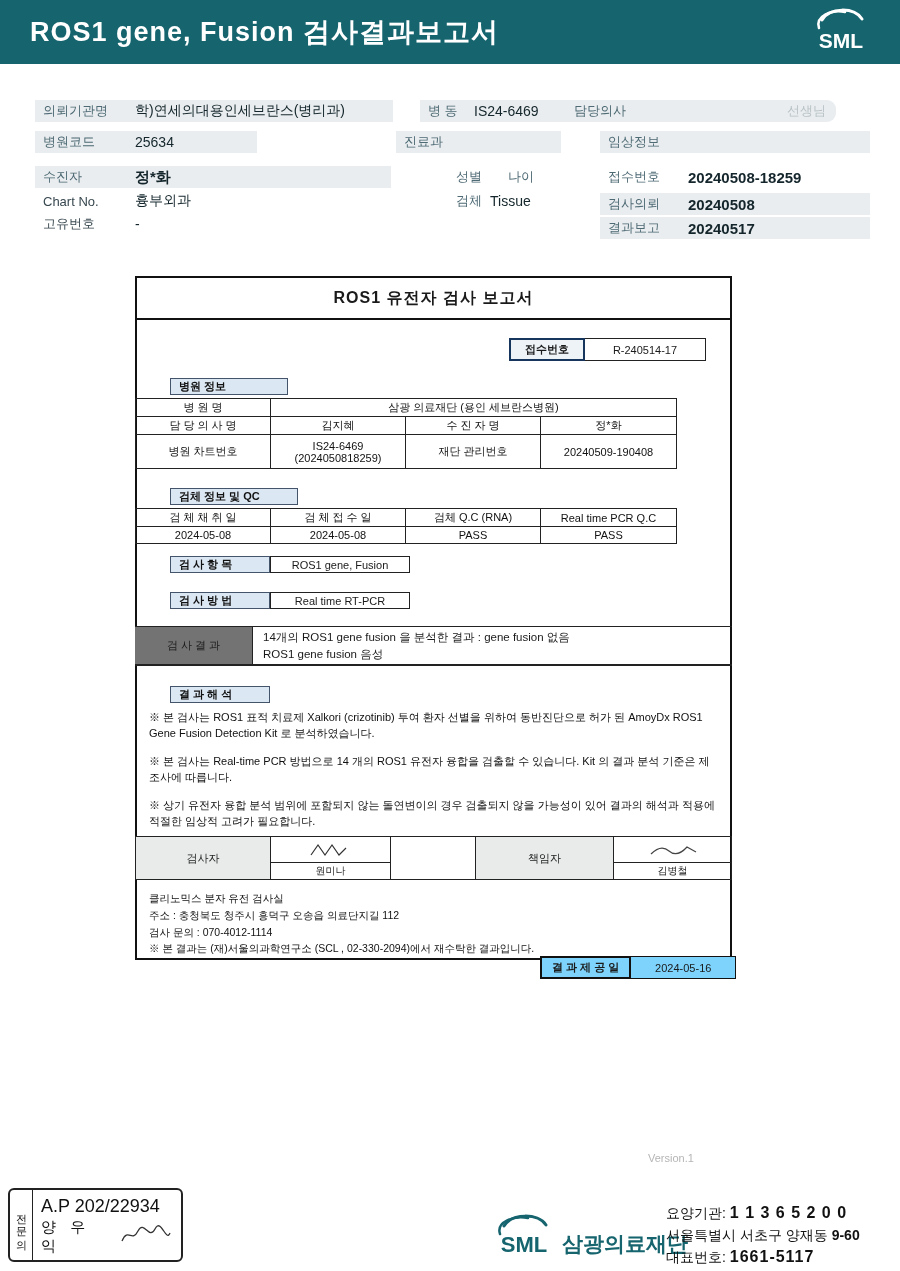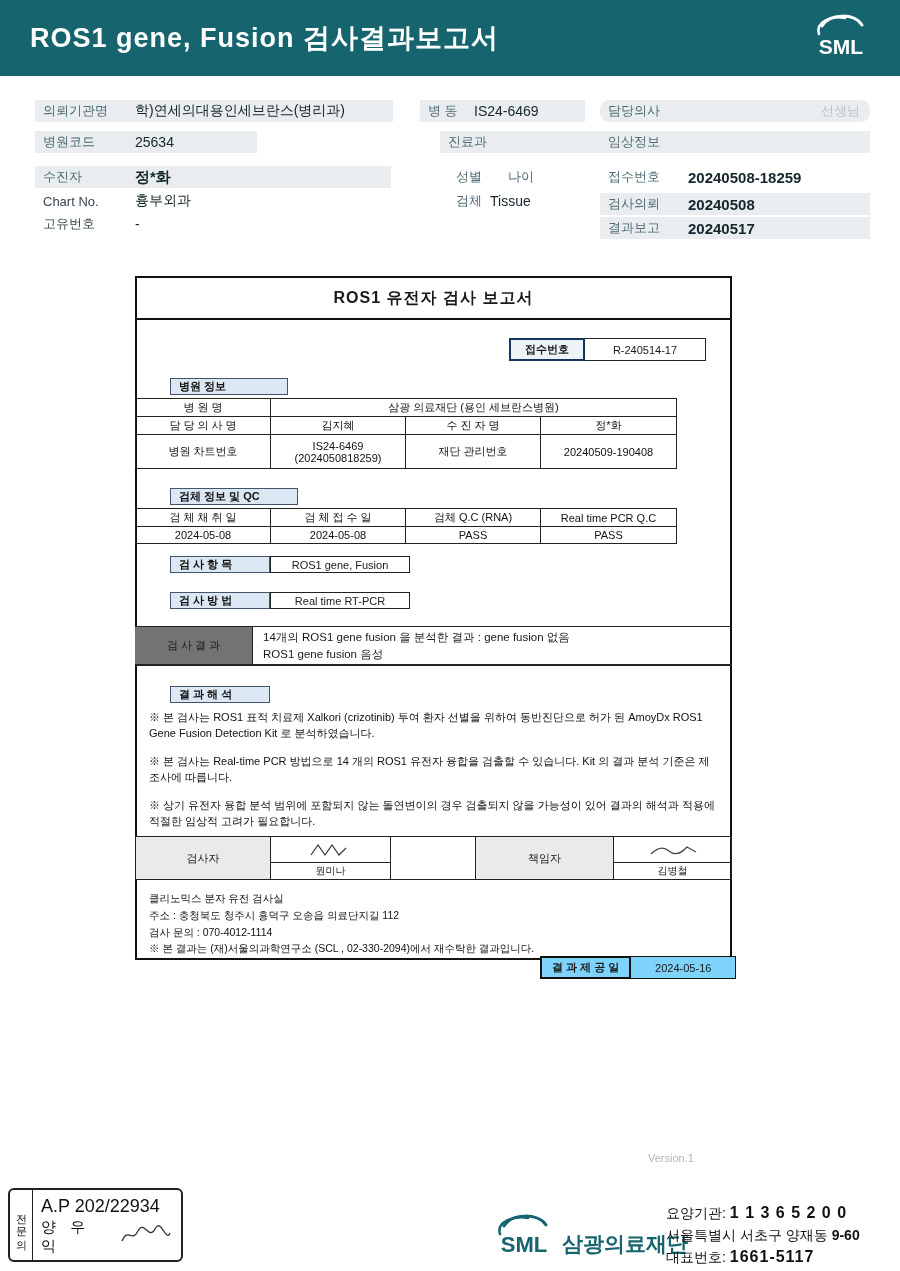--- a/index.html
+++ b/index.html
@@ -1,19 +1,19 @@
 <!DOCTYPE html>
 <html><head>
 <meta charset="utf-8">
 <style>
   html,body{margin:0;padding:0;background:#ffffff;}
   .page{position:relative;width:900px;height:1271px;background:#fff;font-family:"Liberation Sans",sans-serif;color:#1a1a1a;overflow:hidden;}
 
   
-  .top-header{position:absolute;left:0;top:0;width:900px;height:76px;background:#15646e;display:flex;align-items:center;justify-content:space-between;padding:0 30px;box-sizing:border-box;}
+  .top-header{position:absolute;left:0;top:0;width:900px;height:64px;background:#15646e;display:flex;align-items:center;justify-content:space-between;padding:0 30px;box-sizing:border-box;}
   .top-title{color:#fff;font-size:27px;font-weight:bold;letter-spacing:1px;}
 
   
   .strip{position:absolute;height:22px;display:flex;align-items:center;box-sizing:border-box;padding-left:8px;}
   .strip.gray{background:#e9edef;}
   .info-label{font-size:13px;color:#4e6a74;flex-shrink:0;}
   .info-value{font-size:14px;color:#14262c;}
   .info-value.b{font-weight:bold;font-size:15px;}
   .hint{color:#b9c3c7;font-size:13px;margin-left:auto;margin-right:10px;}
 
@@ -86,30 +86,30 @@
   </div>
 
   <div class="strip gray" style="left:35px;top:100px;width:358px;">
     <span class="info-label" style="width:92px;">의뢰기관명</span>
     <span class="info-value">학)연세의대용인세브란스(병리과)</span>
   </div>
   <div class="strip gray" style="left:420px;top:100px;width:165px;">
     <span class="info-label" style="width:46px;">병 동</span>
     <span class="info-value">IS24-6469</span>
   </div>
-  <div class="strip gray" style="left:600px;top:100px;width:270px;border-radius:9px;">
+  <div class="strip gray" style="left:566px;top:100px;width:270px;border-radius:9px;">
     <span class="info-label" style="width:80px;">담당의사</span>
     <span class="hint">선생님</span>
   </div>
 
   <div class="strip gray" style="left:35px;top:131px;width:222px;">
     <span class="info-label" style="width:92px;">병원코드</span>
     <span class="info-value">25634</span>
   </div>
-  <div class="strip gray" style="left:440px;top:131px;width:165px;">
+  <div class="strip gray" style="left:396px;top:131px;width:165px;">
     <span class="info-label">진료과</span>
   </div>
   <div class="strip gray" style="left:600px;top:131px;width:270px;">
     <span class="info-label">임상정보</span>
   </div>
 
   <div class="strip gray" style="left:35px;top:166px;width:356px;">
     <span class="info-label" style="width:92px;">수진자</span>
     <span class="info-value b">정*화</span>
   </div>

